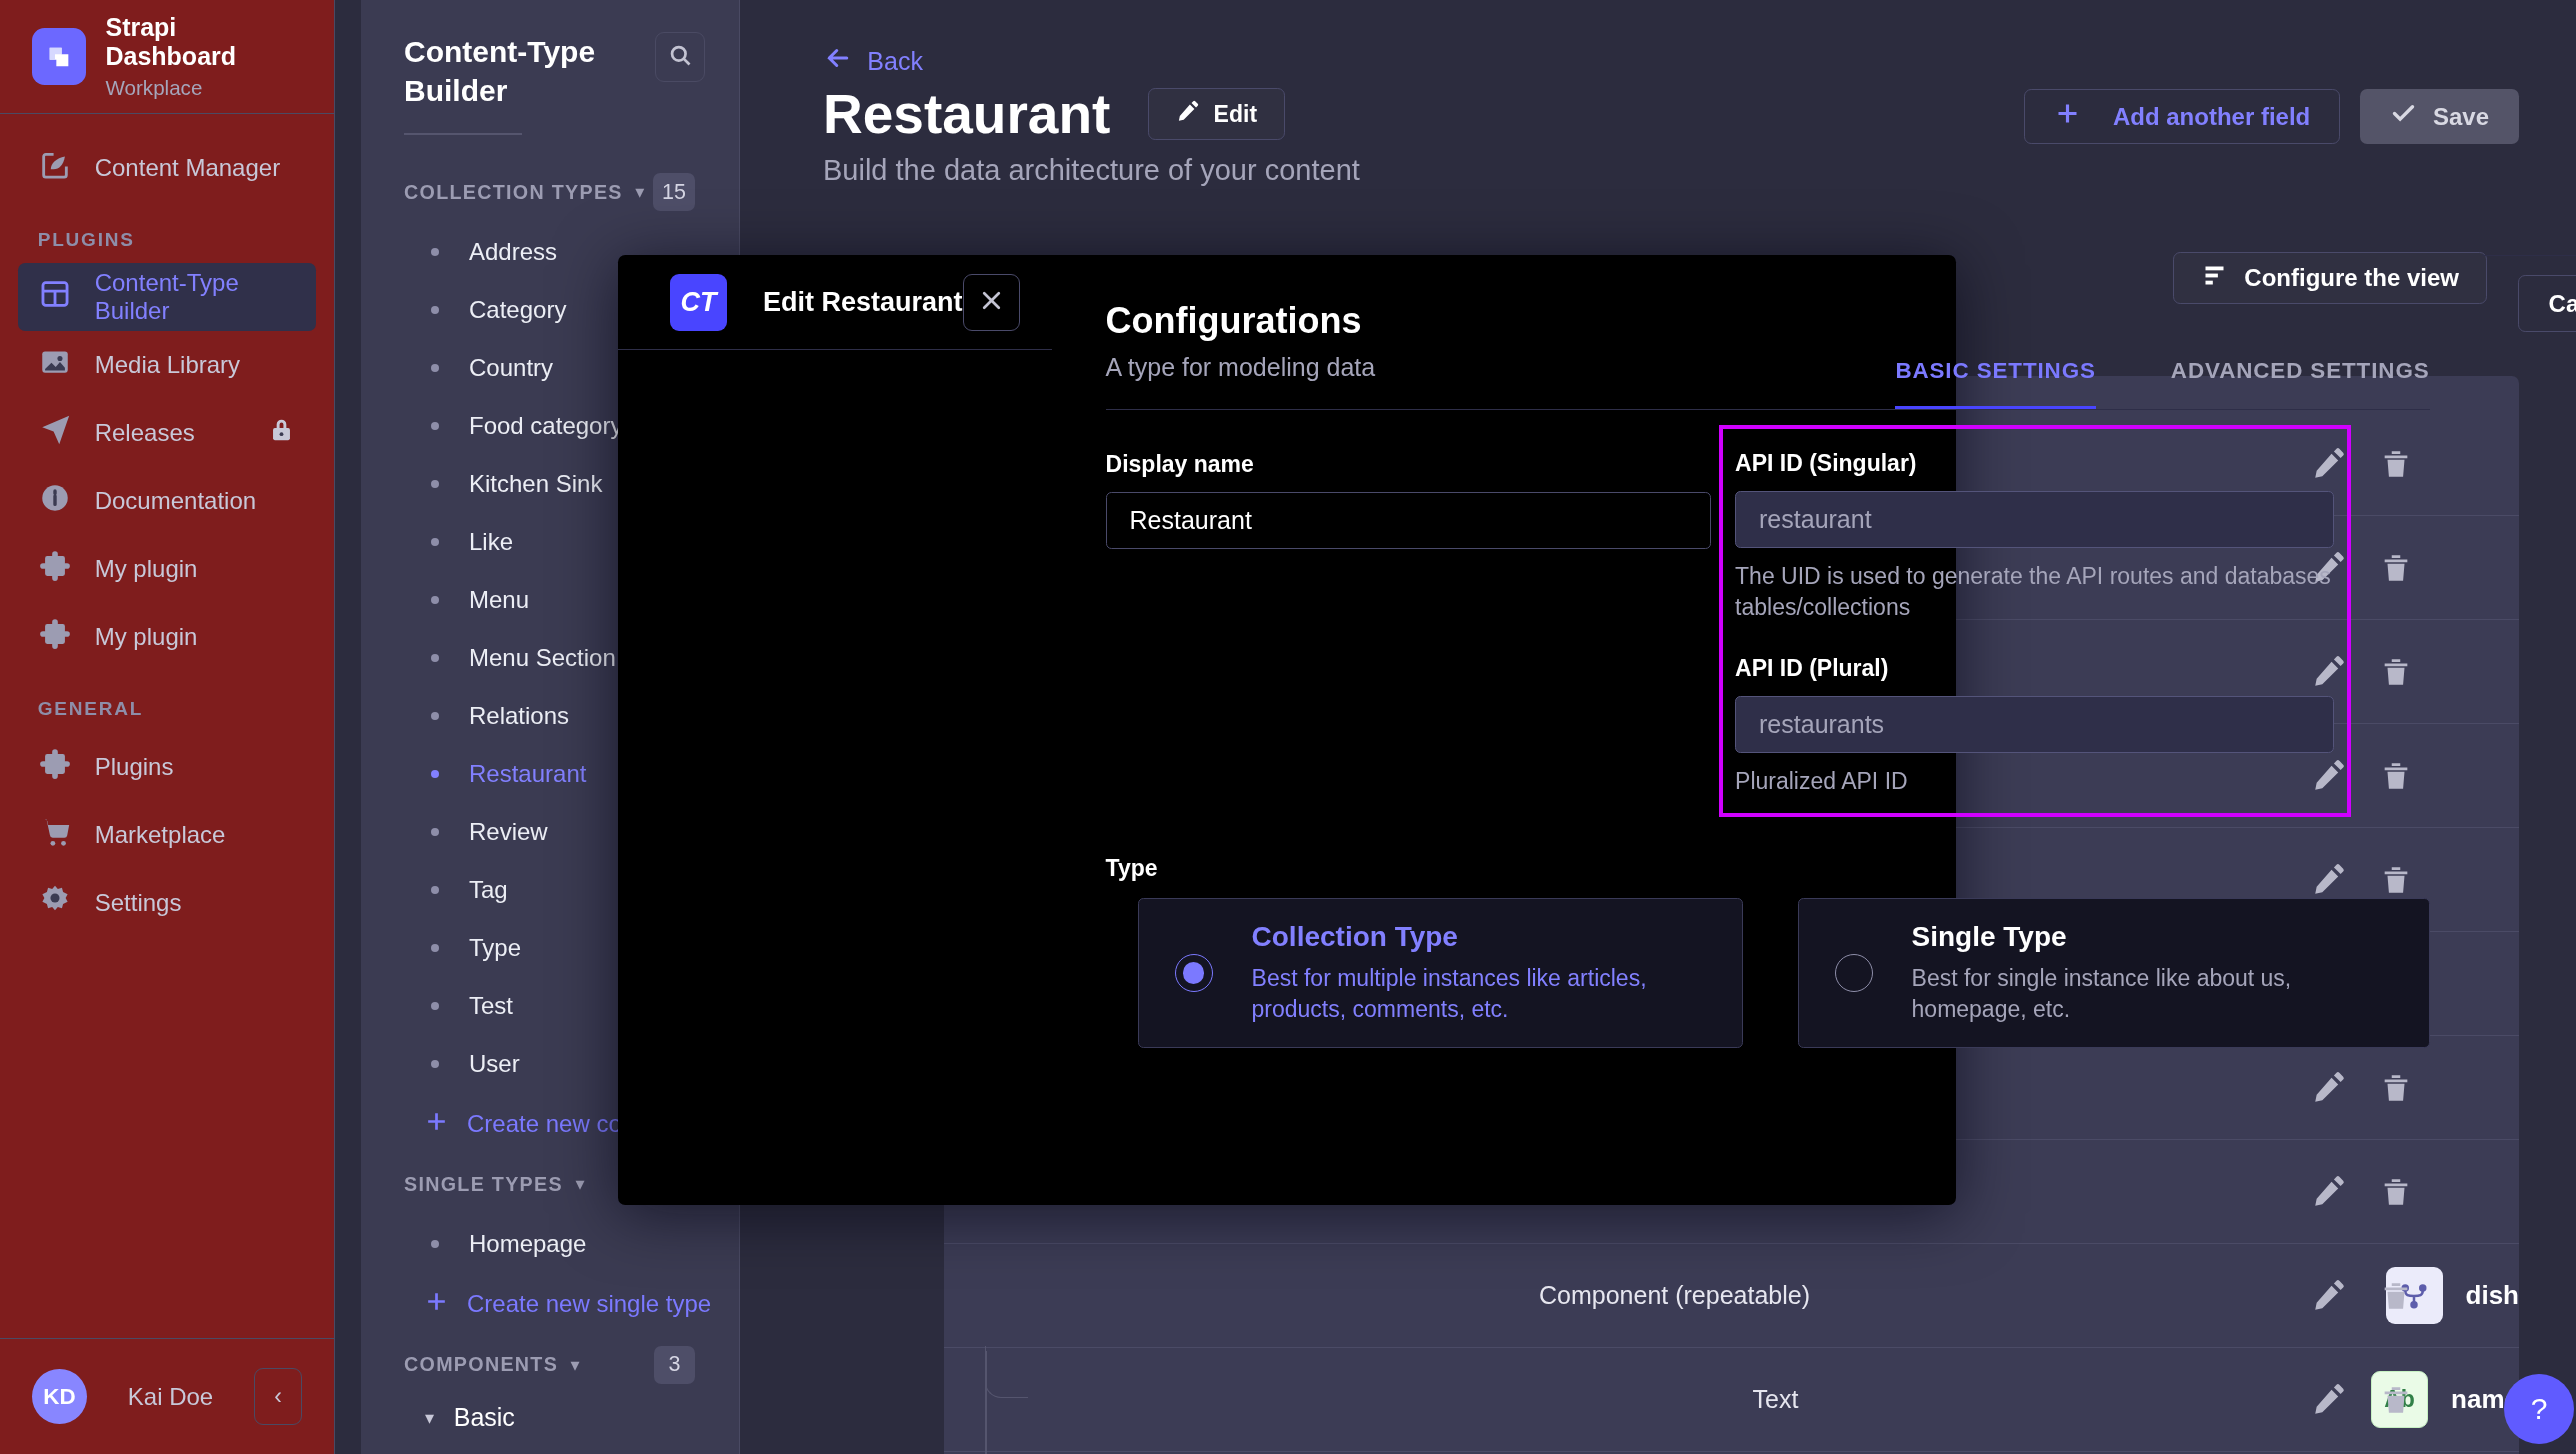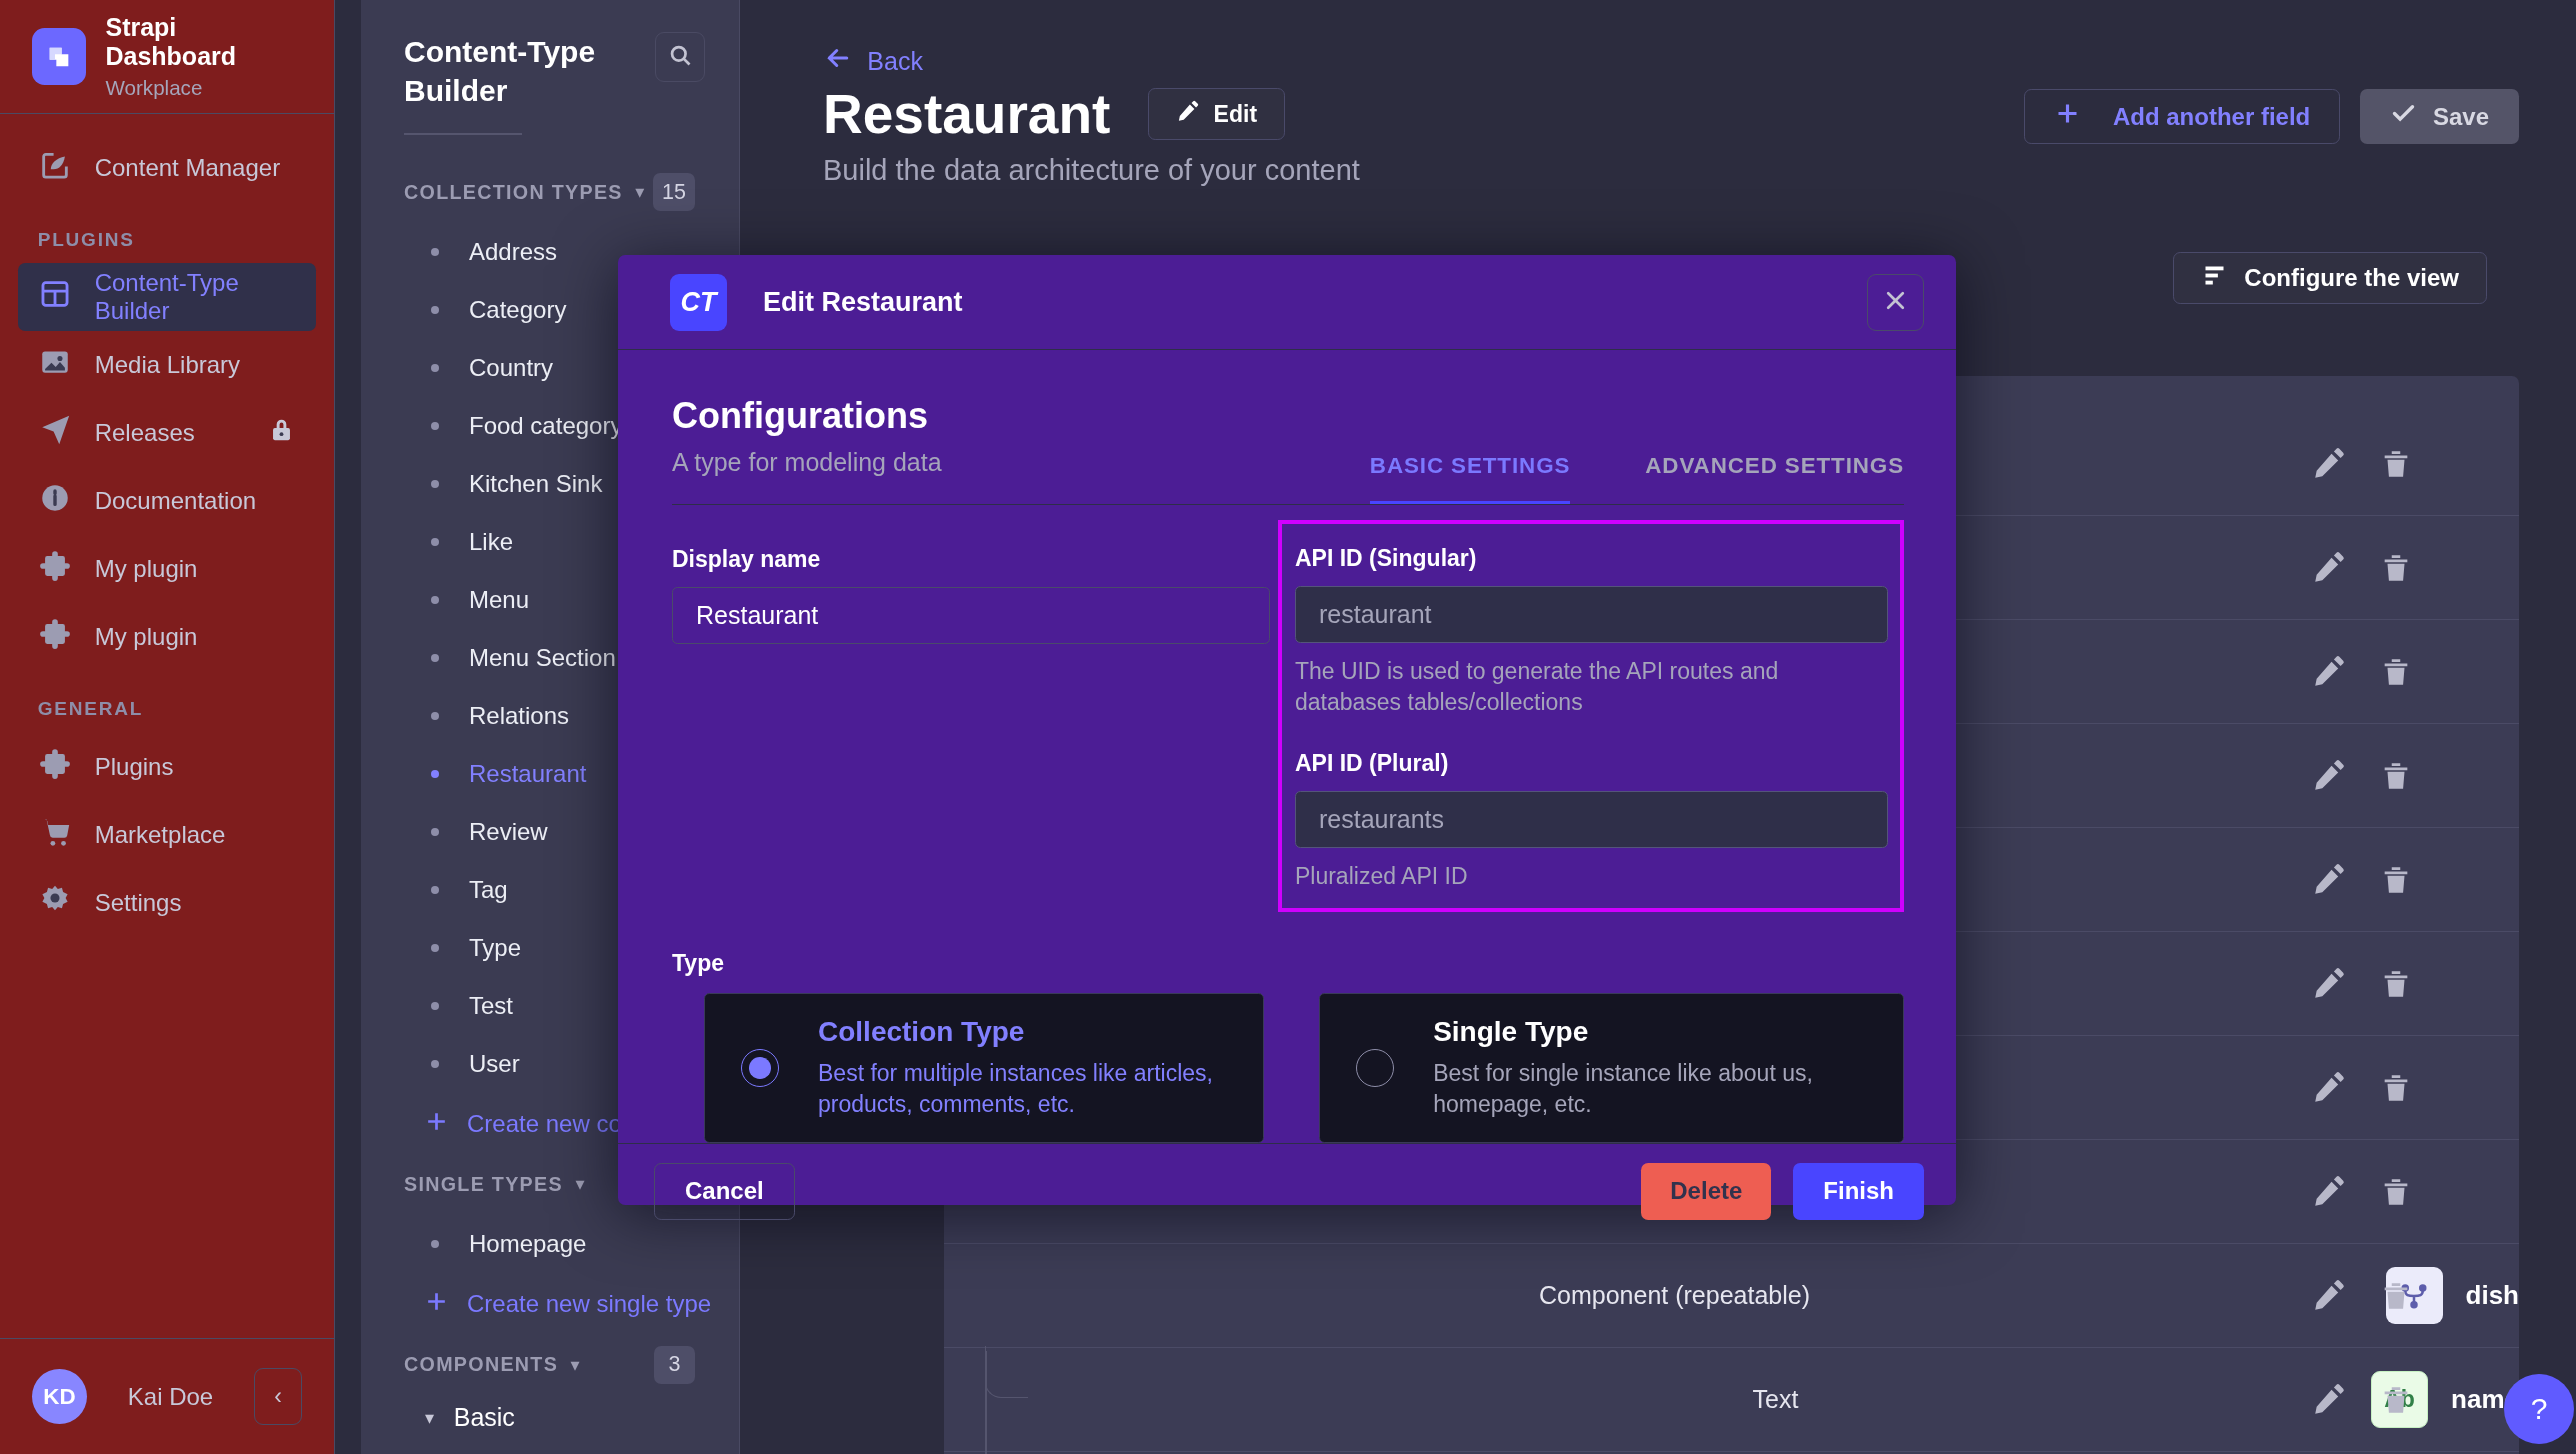--- a/index.html
+++ b/index.html
@@ -94,23 +94,23 @@
     font-weight:bold; }
   .fname { margin-left:23px; font-size:26px; font-weight:bold; color:#ffffff; }
   .ftype { position:absolute; left:516px; width:429px; text-align:center; font-size:25px; color:#e6e6ef; }
   .frow.nested { padding-left:48px; }
   .frow.nested .ftype { left:617px; }
   .tree-v { position:absolute; left:41px; top:975px; bottom:0; width:1.8px; background:#55556e; }
   .tree-elbow { position:absolute; left:41px; top:970px; width:43px; height:52px;
     border-left:1.8px solid #55556e; border-bottom:1.8px solid #55556e; border-bottom-left-radius:16px; }
 
   
-  .modal { position:absolute; left:618px; top:255px; width:1338px; height:950px; background:#4c1d95;
+  .modal { position:absolute; left:618px; top:255px; width:1338px; height:950px; background:#000000;
     border-radius:7.2px; box-shadow:0 9px 63px rgba(3,3,16,0.6); z-index:20; display:flex;
-    flex-direction:column; }
+    flex-direction:row; }
   .modal-head { height:95px; flex:0 0 auto; display:flex; align-items:center;
     padding:0 32px 0 52px; border-bottom:0.9px solid #2e2e48; }
   .ct-badge { width:57px; height:57px; border-radius:9px; background:#4945ff; color:#fff;
     font-size:27px; font-weight:bold; font-style:italic; display:flex; align-items:center;
     justify-content:center; }
   .modal-title { margin-left:36px; font-size:27px; font-weight:bold; color:#ffffff; }
   .close-btn { margin-left:auto; width:57px; height:57px; border:0.9px solid #4a4a6a; border-radius:9px;
     background:transparent; display:flex; align-items:center; justify-content:center; cursor:pointer; }
   .modal-body { flex:1; padding:45px 52px 0 54px; position:relative; }
   .config-head { display:flex; justify-content:space-between; border-bottom:0.9px solid #2e2e48; }

